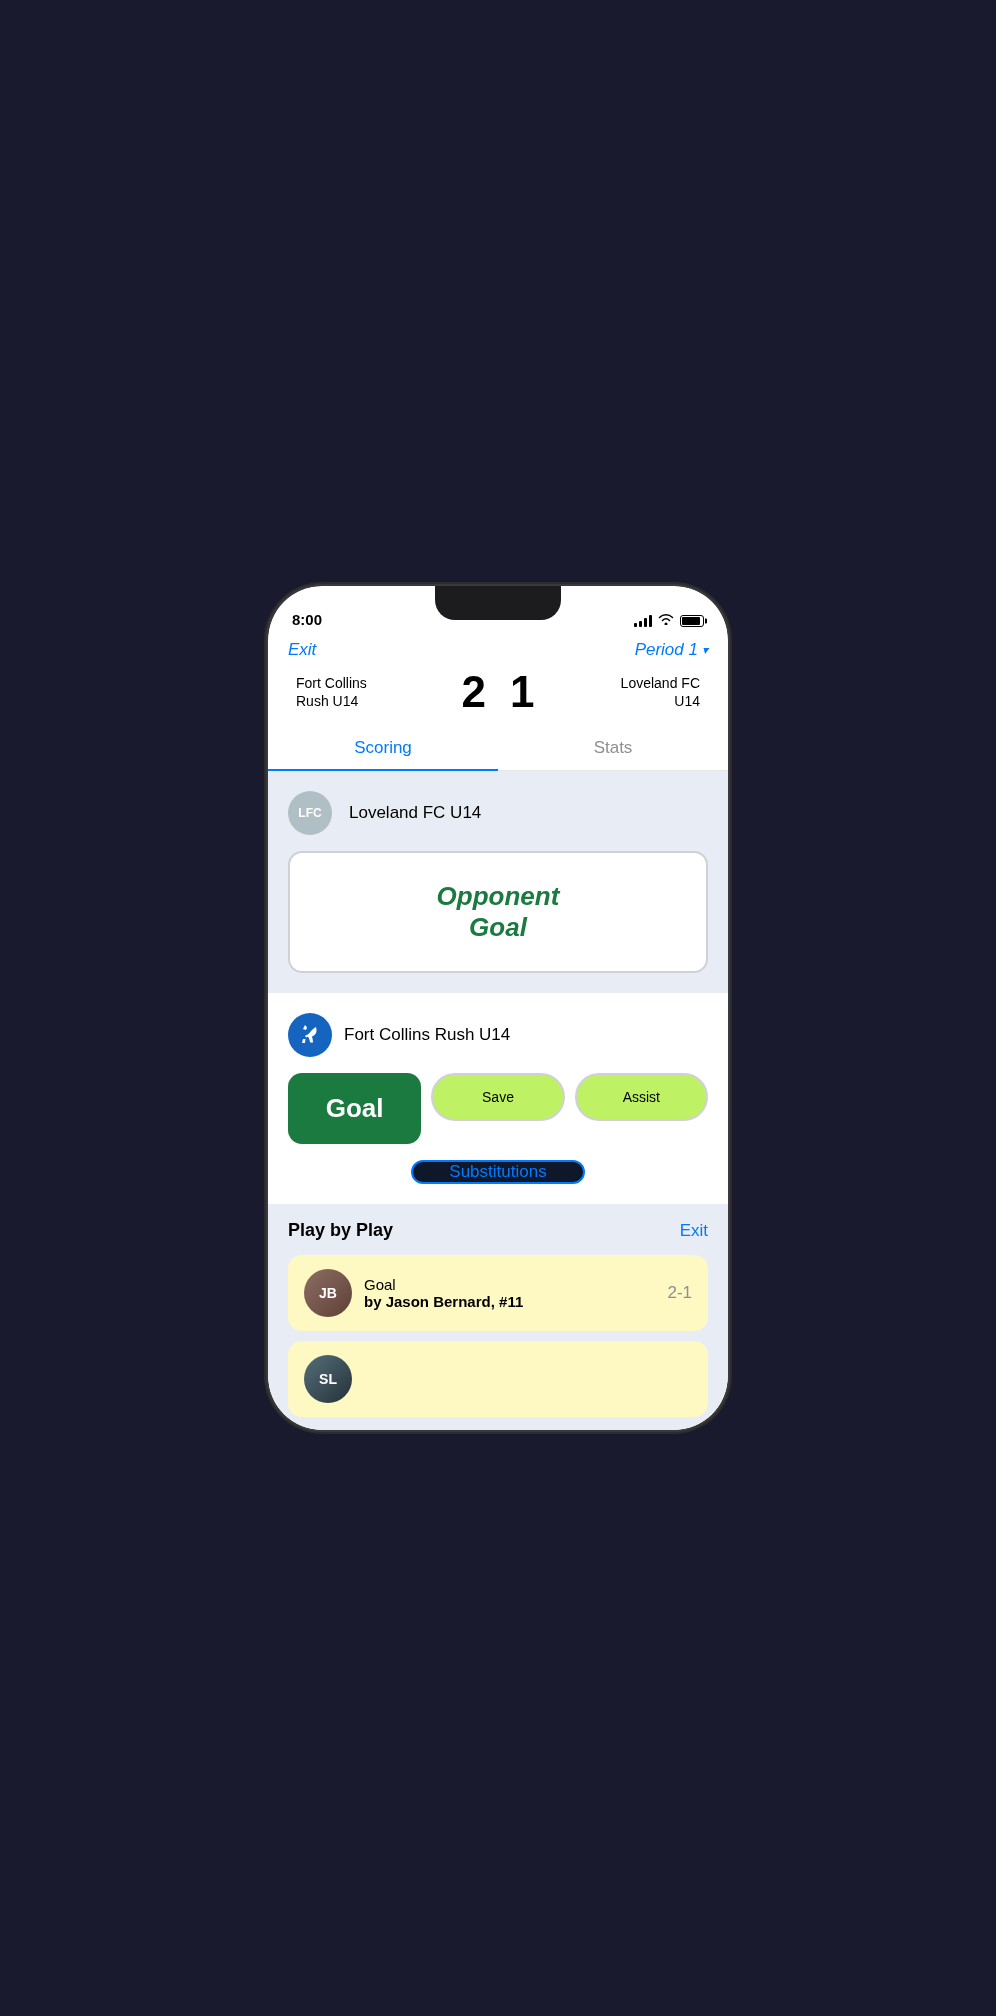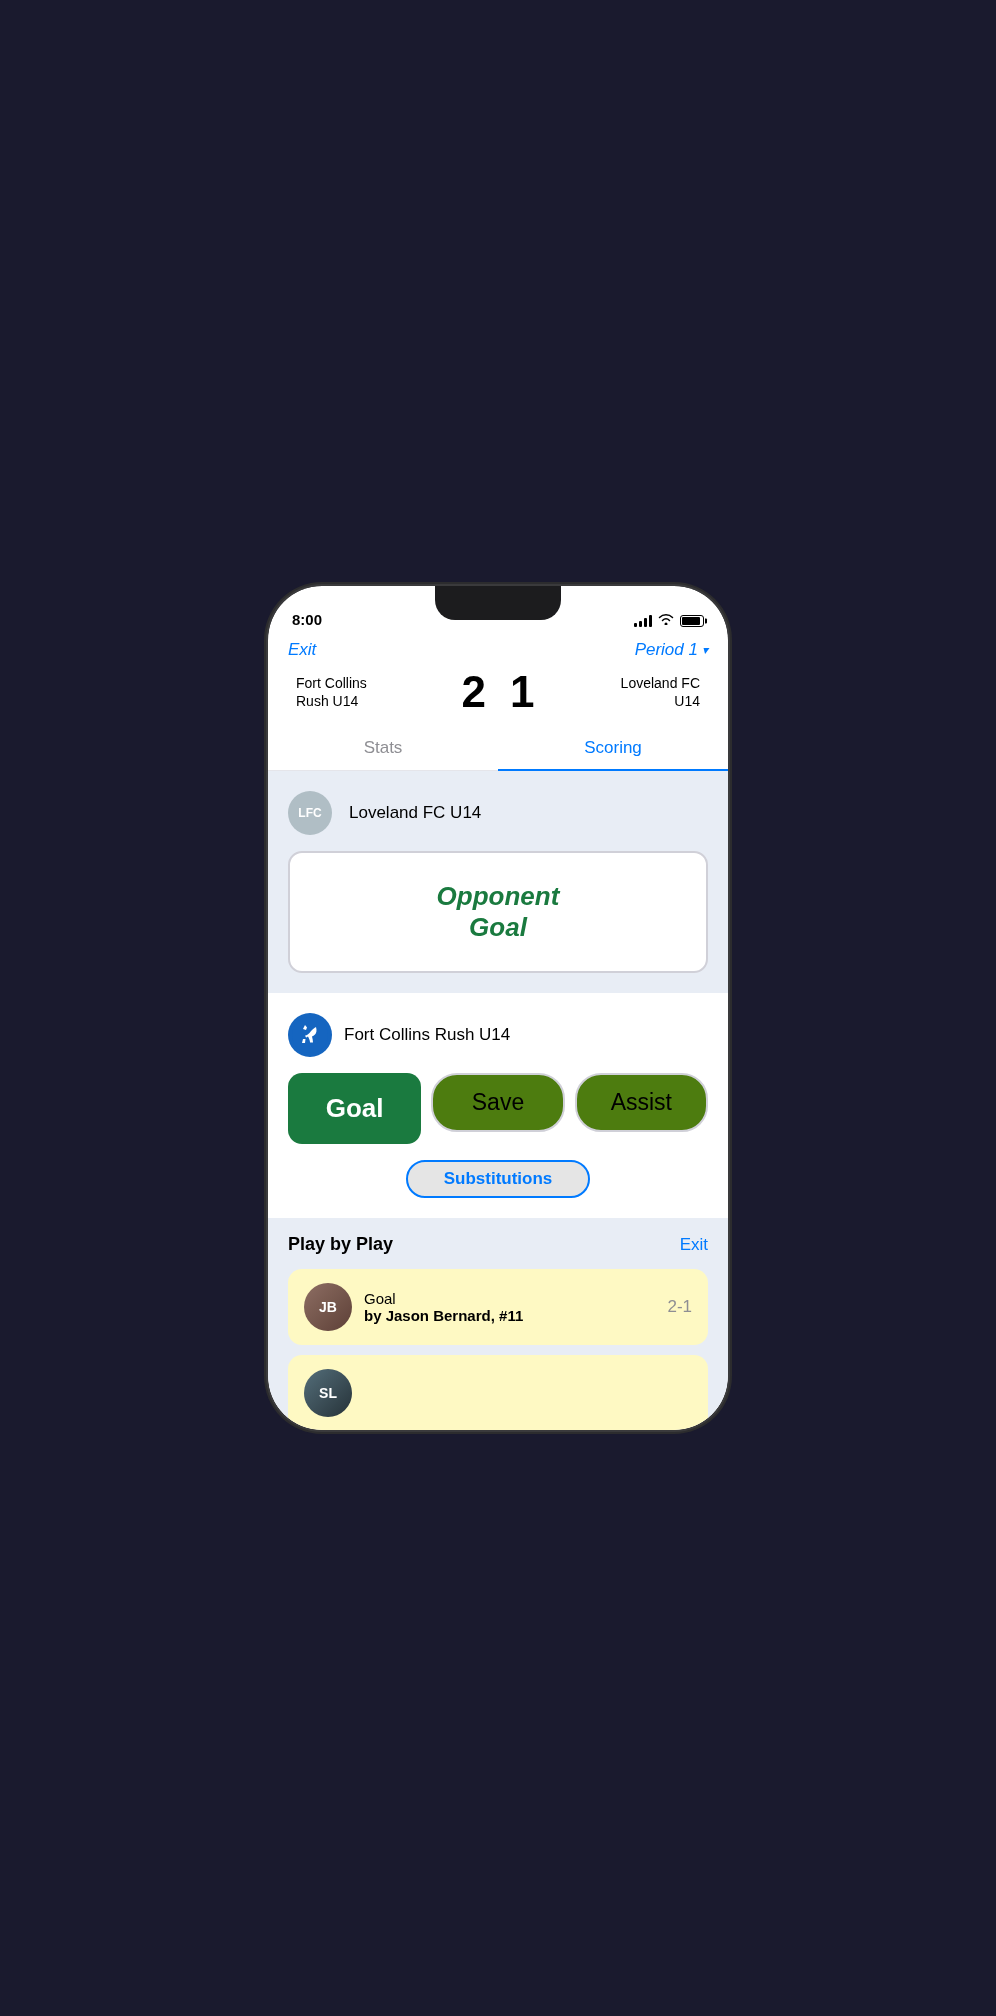--- a/index.html
+++ b/index.html
@@ -278,24 +278,24 @@
       border: none;
       border-radius: 14px;
       color: #fff;
       font-size: 26px;
       font-weight: 700;
       grid-row: span 2;
       padding: 20px 0;
       cursor: pointer;
     }
     .save-btn, .assist-btn {
-      background: #4d7c0f;
+      background: #bef264;
       border: 2px solid #d0d0d8;
       border-radius: 26px;
-      font-size: 23px;
+      font-size: 14px;
       font-weight: 500;
       color: #000;
       padding: 14px 0;
       cursor: pointer;
     }
     .missed-btn {
       background: #c0392b;
       border: none;
       border-radius: 14px;
       color: #fff;
@@ -303,27 +303,27 @@
       font-weight: 700;
       grid-row: span 2;
       padding: 20px 0;
       cursor: pointer;
       line-height: 1.2;
     }
     
     .substitutions-btn {
       display: block;
       margin: 0 auto 0;
-      padding: 7px 36px;
+      padding: 0 36px;
       border: 2px solid #007aff;
       border-radius: 50px;
-      background: #e5e5e5;
+      background: #0f172a;
       color: #007aff;
       font-size: 17px;
-      font-weight: 700;
+      font-weight: 400;
       cursor: pointer;
     }
     
     .play-by-play-section {
       background: #e8edf5;
       padding: 16px 20px 0;
       flex: 1;
     }
     .pbp-header {
       display: flex;
@@ -424,25 +424,25 @@
           <span class="team-name">Fort Collins Rush U14</span>
           <div class="scores">
             <span class="score">2</span>
             <span class="score">1</span>
           </div>
           <span class="team-name right">Loveland FC U14</span>
         </div>
       </div>
 
       <div class="tabs">
+        <div class="tab active">
+          <span>Scoring</span>
+        </div>
         <div class="tab">
           <span>Stats</span>
-        </div>
-        <div class="tab active">
-          <span>Scoring</span>
         </div>
       </div>
 
       <div class="opponent-section">
         <div class="team-header">
           <div class="team-avatar">
             <span>LFC</span>
           </div>
           <span class="team-header-name">Loveland FC U14</span>
         </div>

